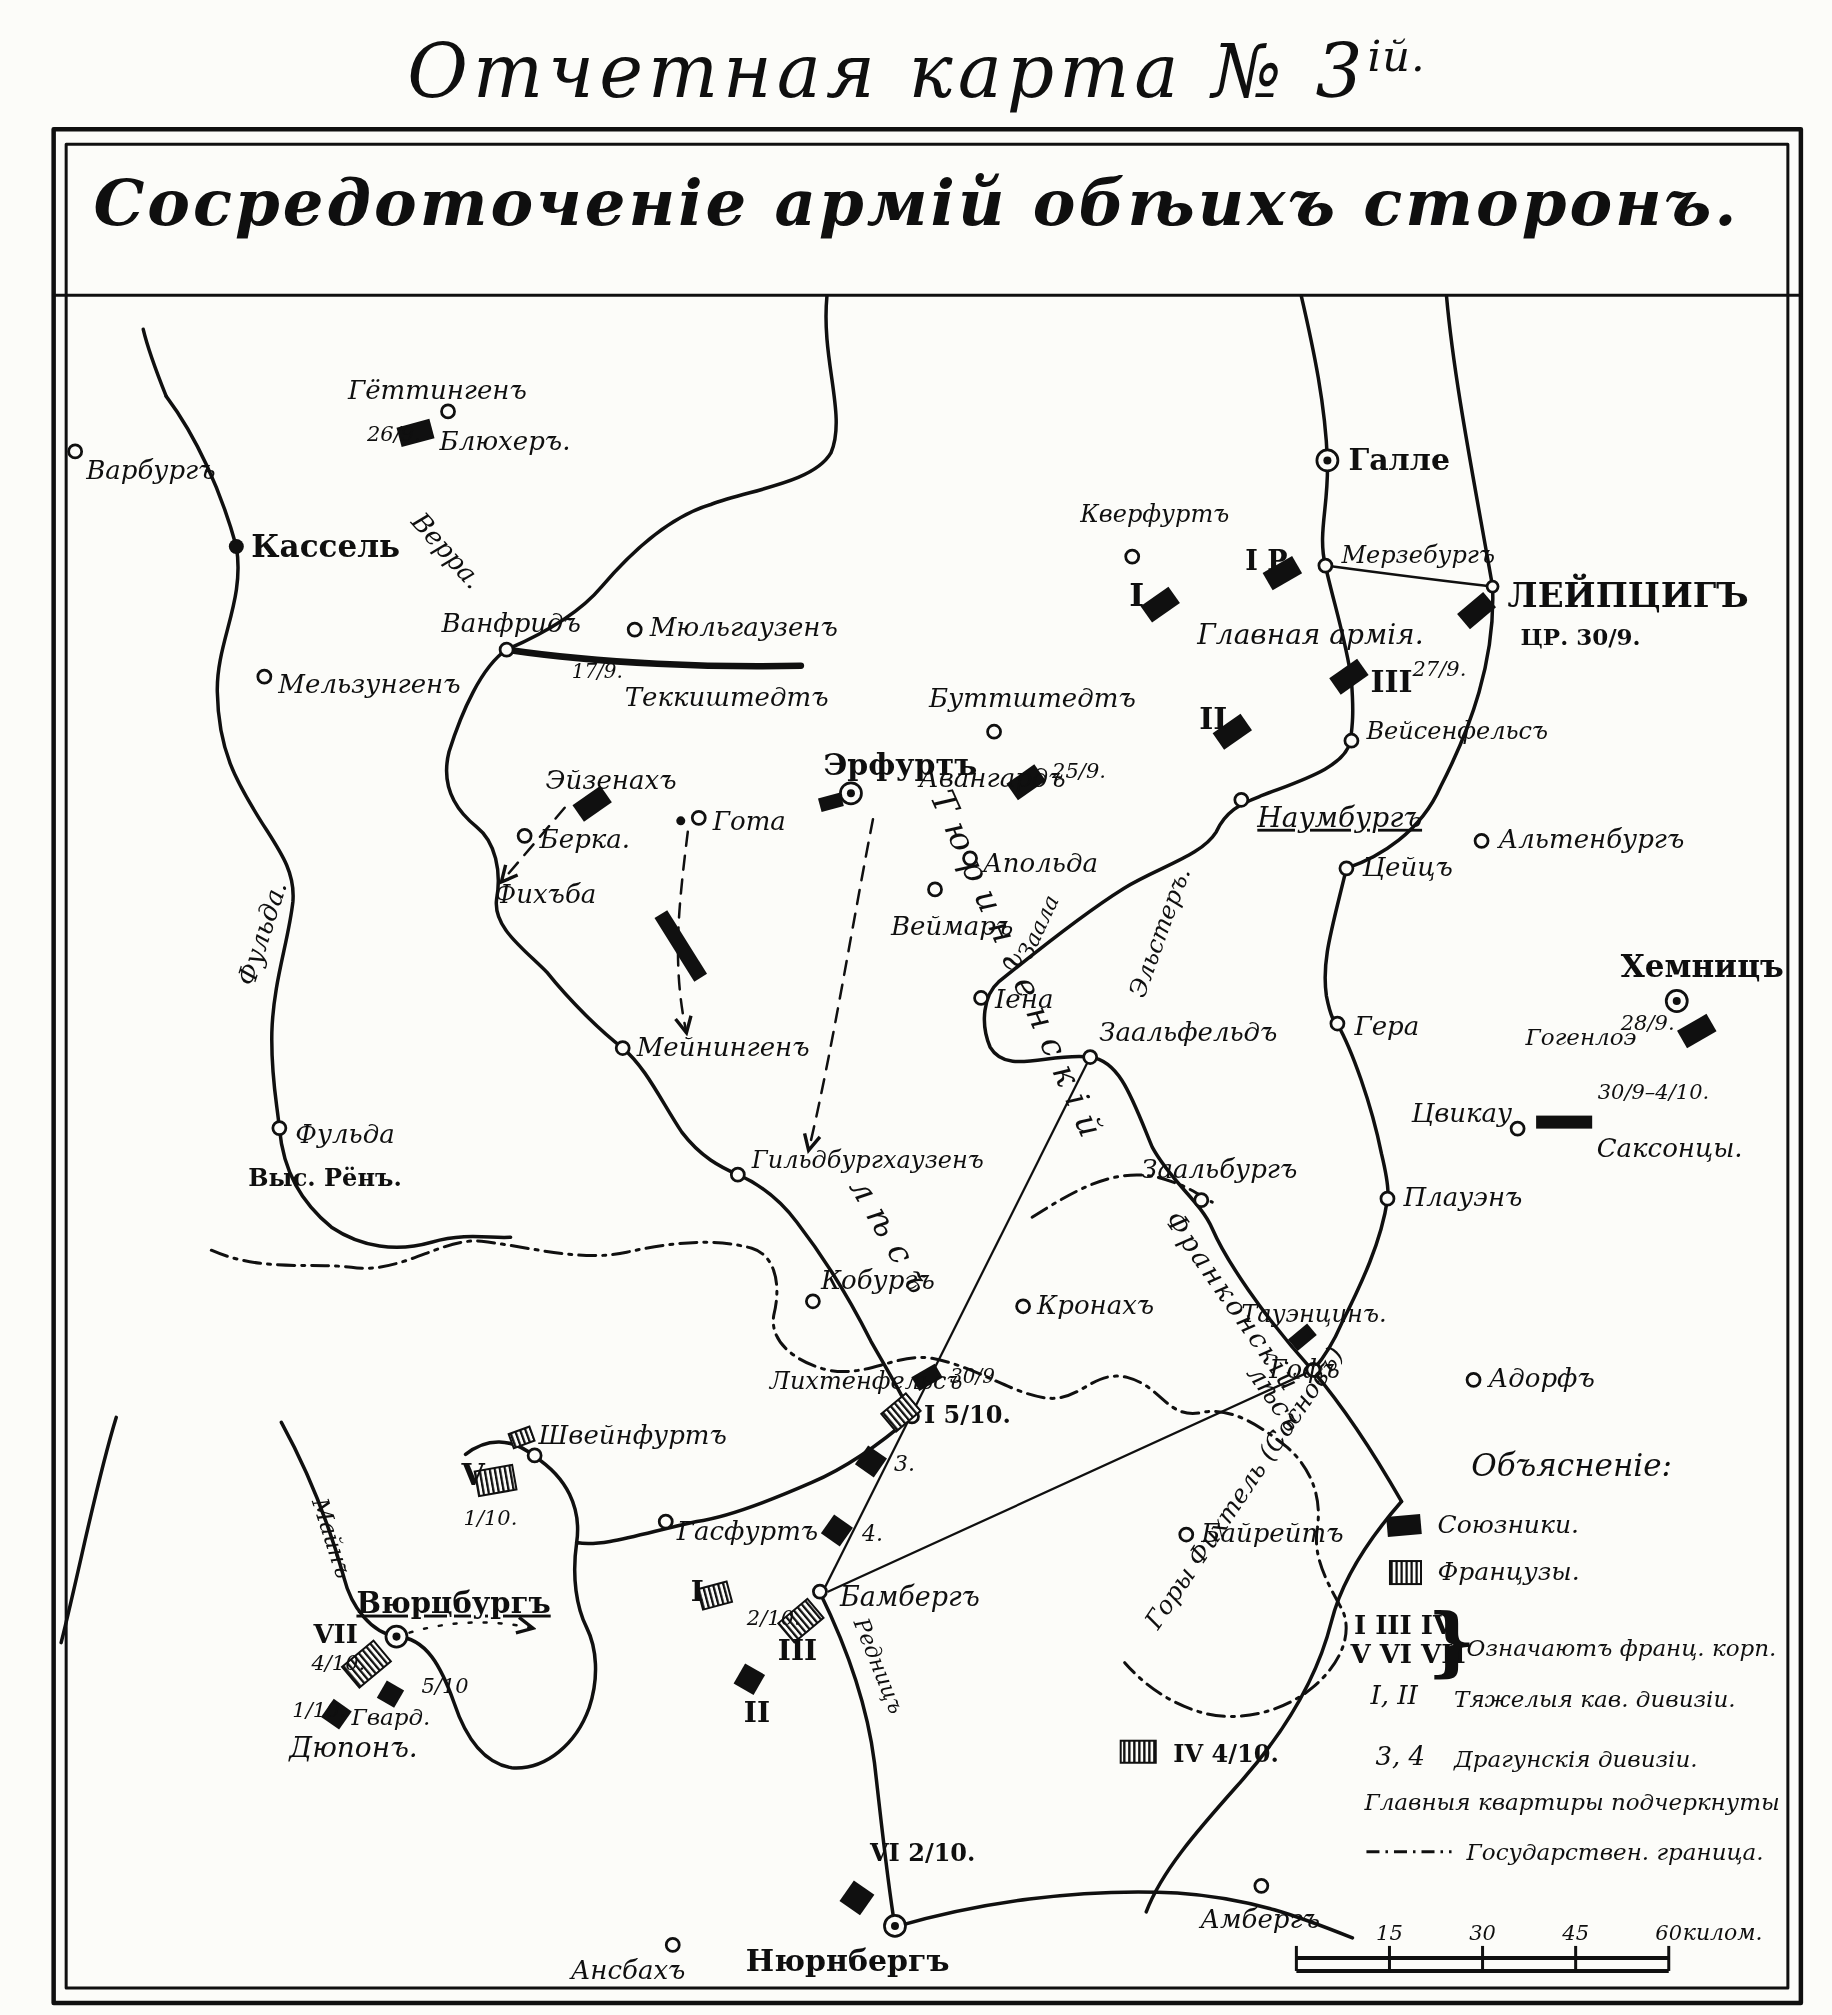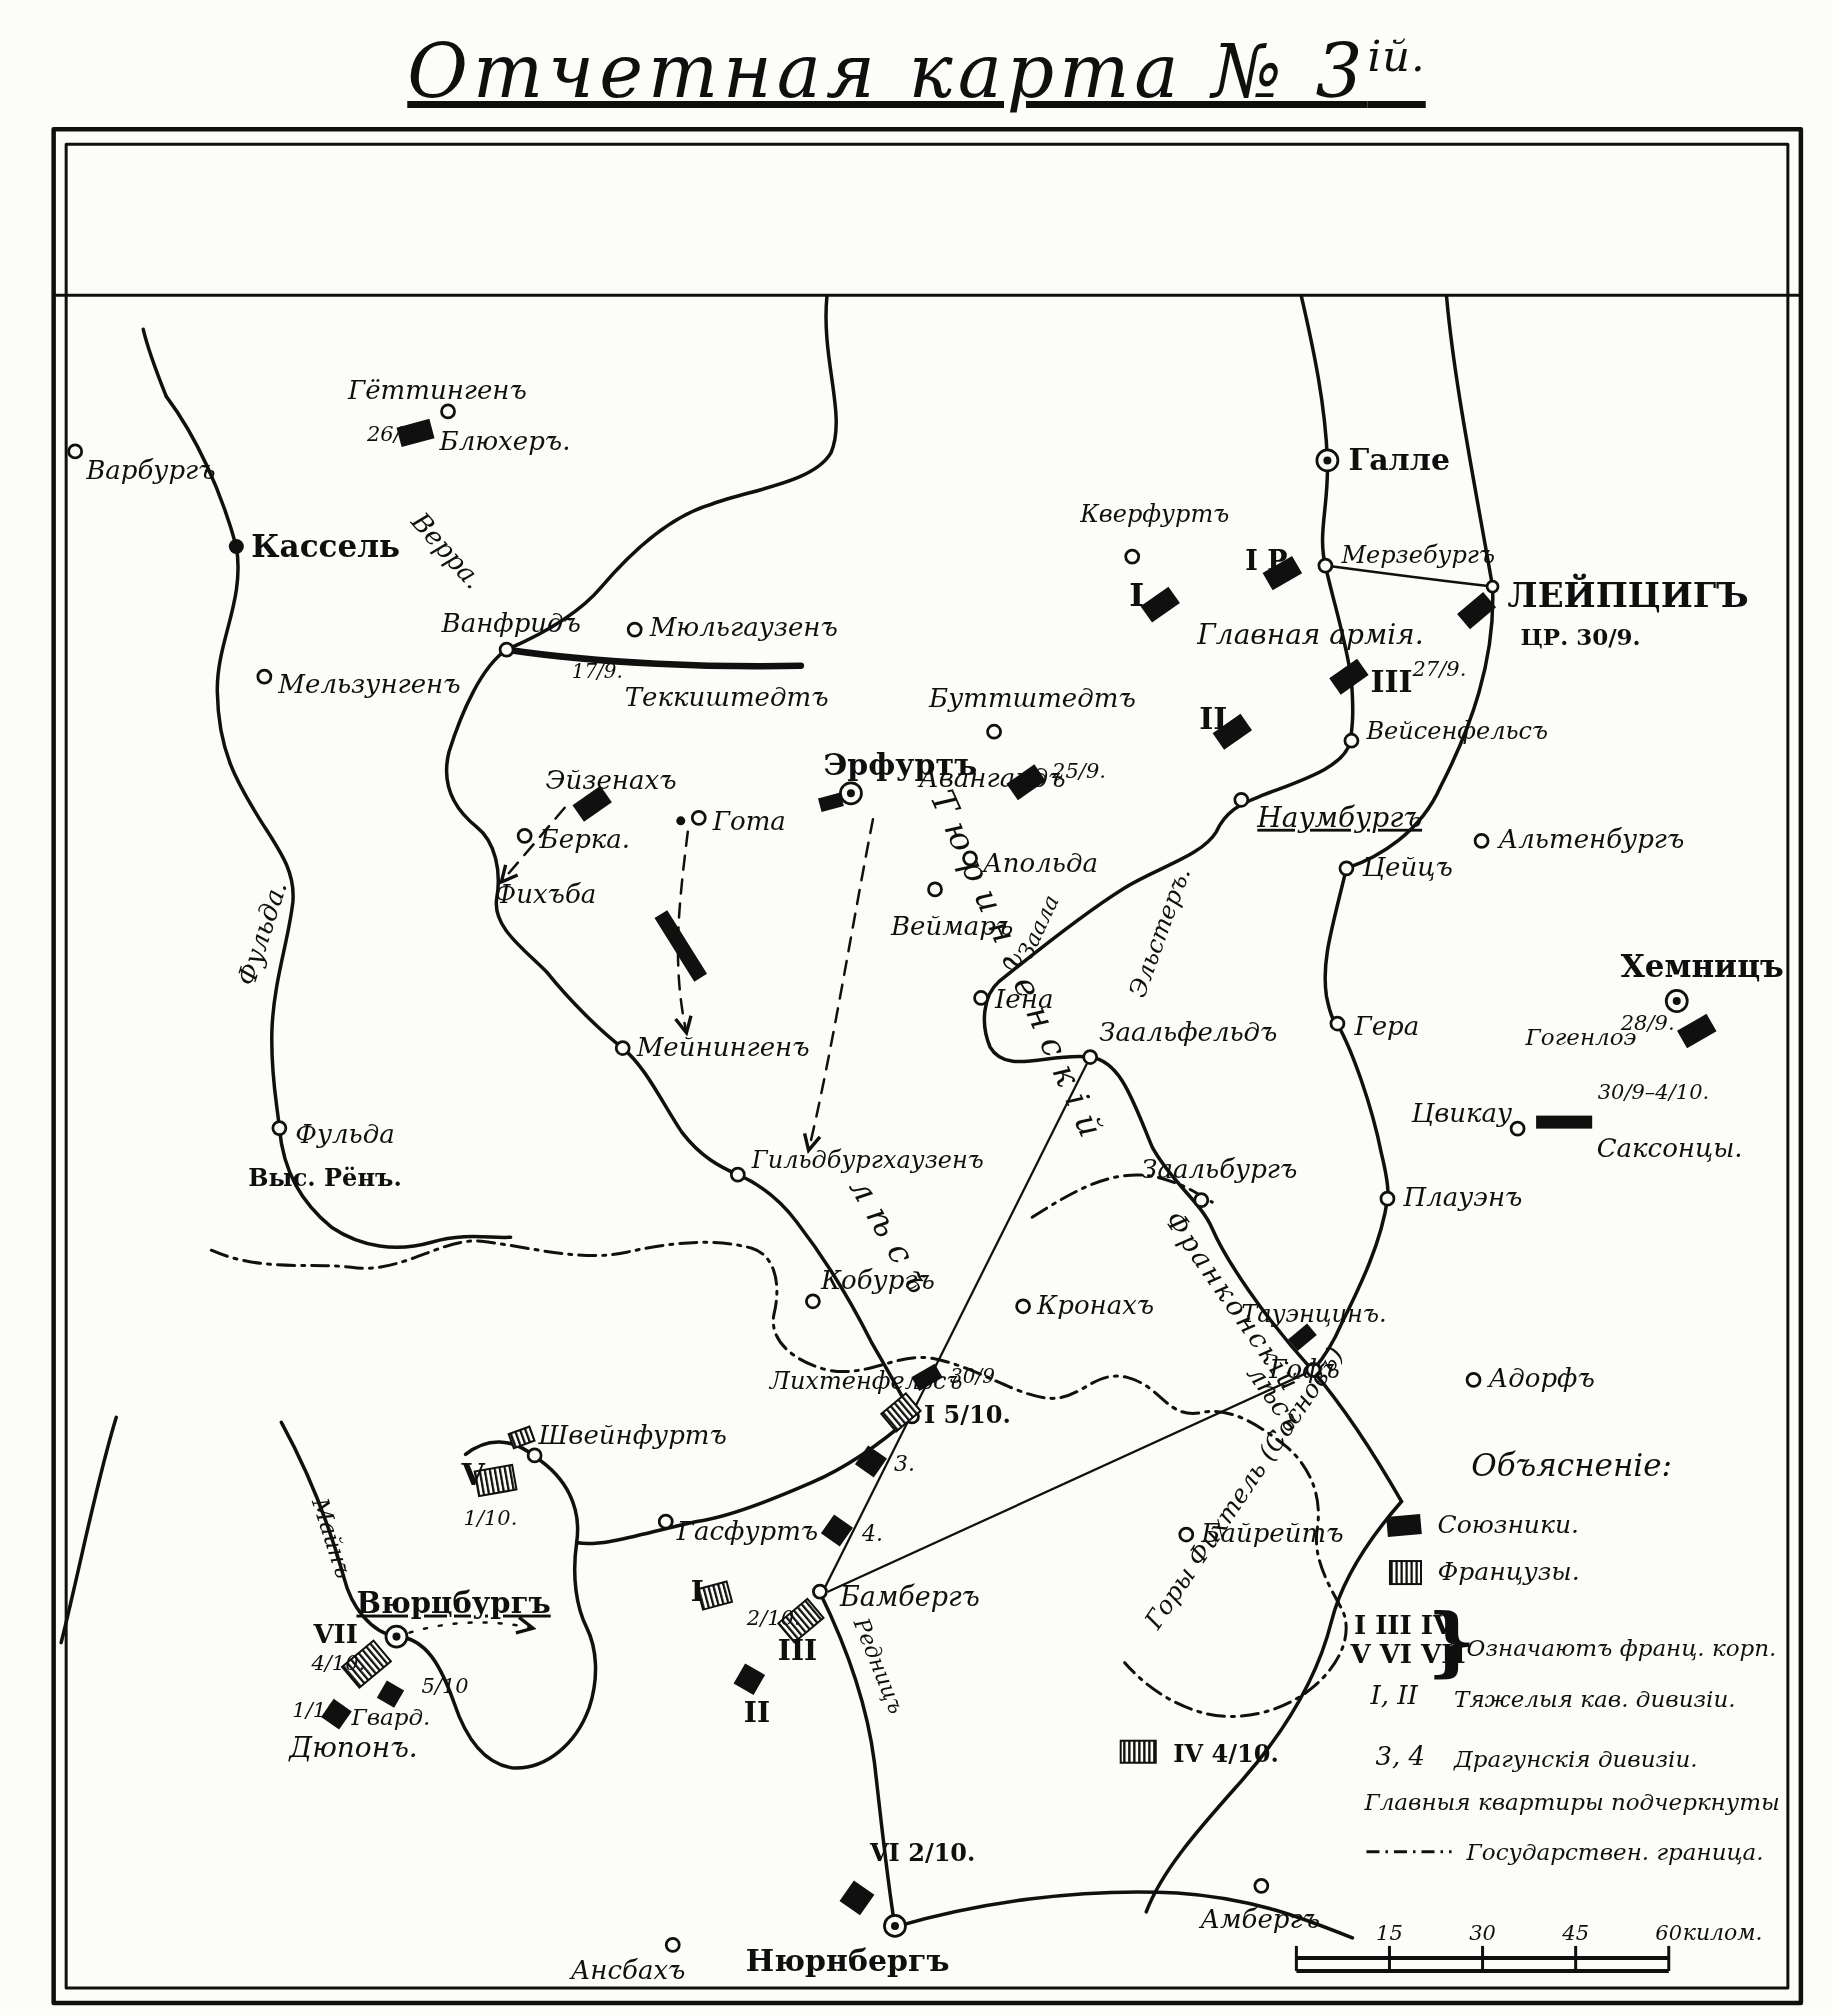--- a/index.html
+++ b/index.html
@@ -1,35 +1,36 @@
 <!DOCTYPE html>
 <html style="font-size:8px"><head>
 <meta charset="utf-8">
 <style>
   html,body{margin:0;padding:0;background:#e8e8e4;}
   .page{position:relative;width:1833px;height:2015px;background:#fcfcf9;overflow:hidden;
         font-family:"DejaVu Serif",serif;color:#0f0f0f;}
   .title{position:absolute;left:0;top:27.5px;width:100%;text-align:center;
-         font-style:italic;font-size:74px;letter-spacing:5px;white-space:nowrap;text-decoration:underline;}
+         font-style:italic;font-size:74px;letter-spacing:5px;white-space:nowrap;}
   .title .sup{font-size:43px;vertical-align:super;letter-spacing:1px;}
   .subtitle{position:absolute;left:0;top:165px;width:100%;text-align:center;
             font-style:italic;font-weight:bold;font-size:64px;letter-spacing:3px;white-space:nowrap;}
   svg{position:absolute;left:0;top:0;}
   svg text{fill:#0f0f0f;}
   svg text.c{font-family:"DejaVu Serif",serif;font-style:italic;}
   svg text.u{font-family:"DejaVu Serif",serif;font-weight:bold;}
   .ink{stroke:#101010;fill:none;stroke-linecap:round;stroke-linejoin:round;}
 </style>
 </head>
 <body>
 
 <div class="page">
 
   <div class="title"><span>Отчетная карта № 3</span><span class="sup">ій.</span></div>
 
+  <div class="subtitle">Сосредоточеніе армій обѣихъ сторонъ.</div>
 
   <svg id="map" width="1833" height="2015" viewBox="0 0 3662 4026">
     <defs>
       <pattern id="hatchp" width="10" height="10" patternUnits="userSpaceOnUse">
         <rect width="10" height="10" fill="#fcfcf9"></rect>
         <rect width="4.5" height="10" fill="#101010"></rect>
       </pattern>
       <marker id="arr" viewBox="0 0 20 20" refX="14" refY="10" markerWidth="9" markerHeight="9" orient="auto">
         <path d="M3,3 L17,10 L3,17" fill="none" stroke="#101010" stroke-width="3"></path>
       </marker>

